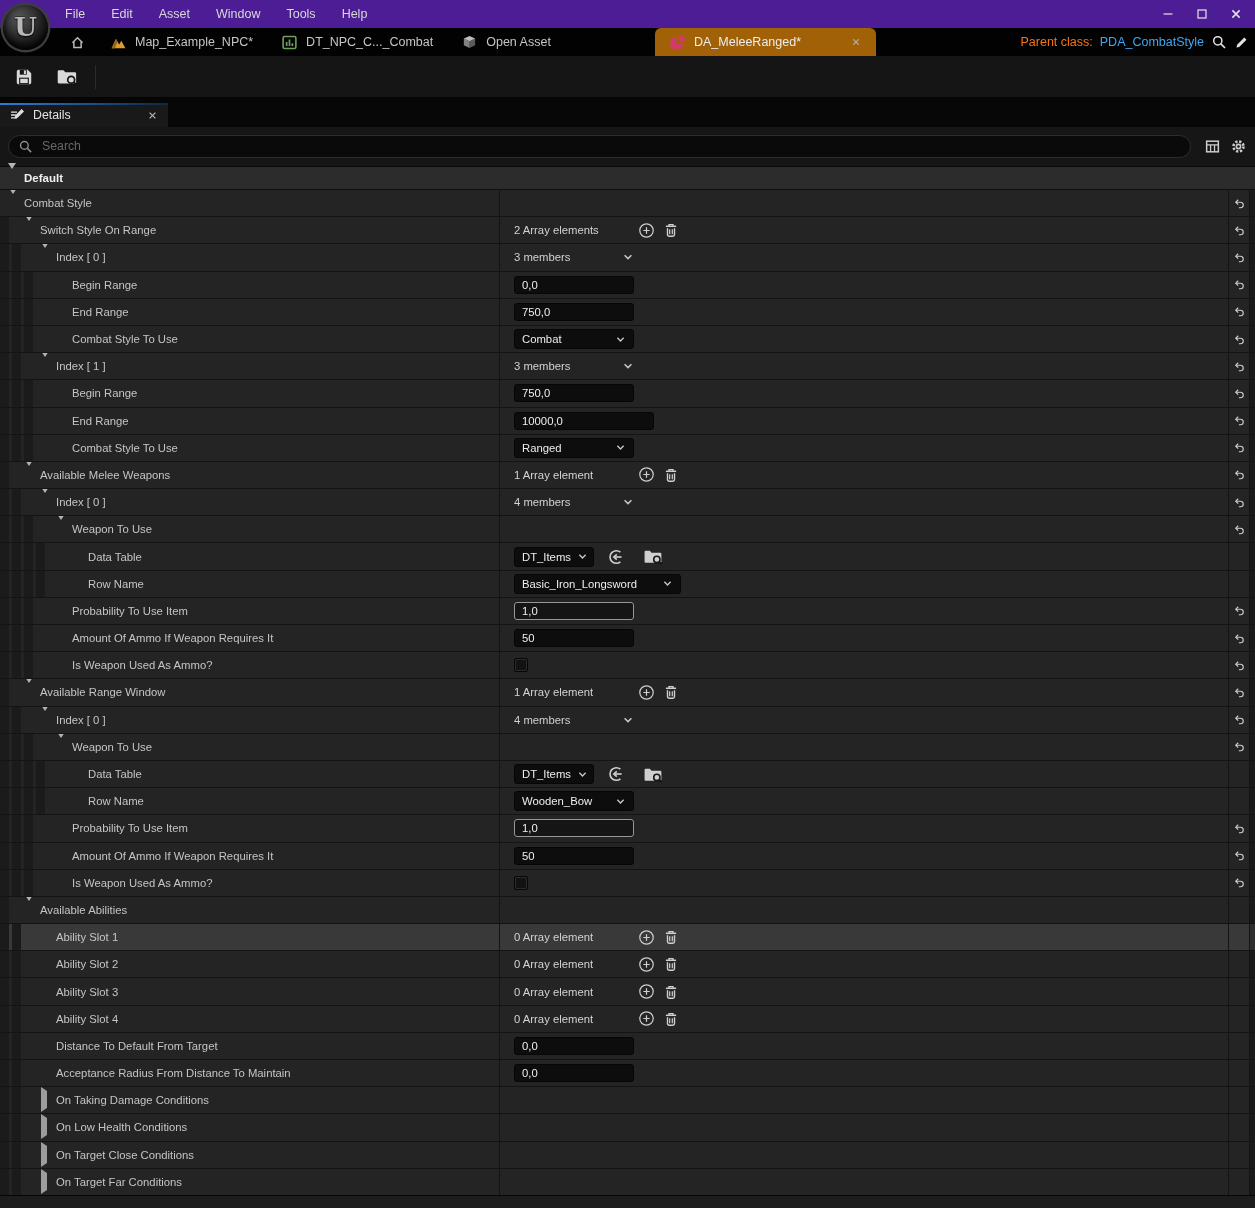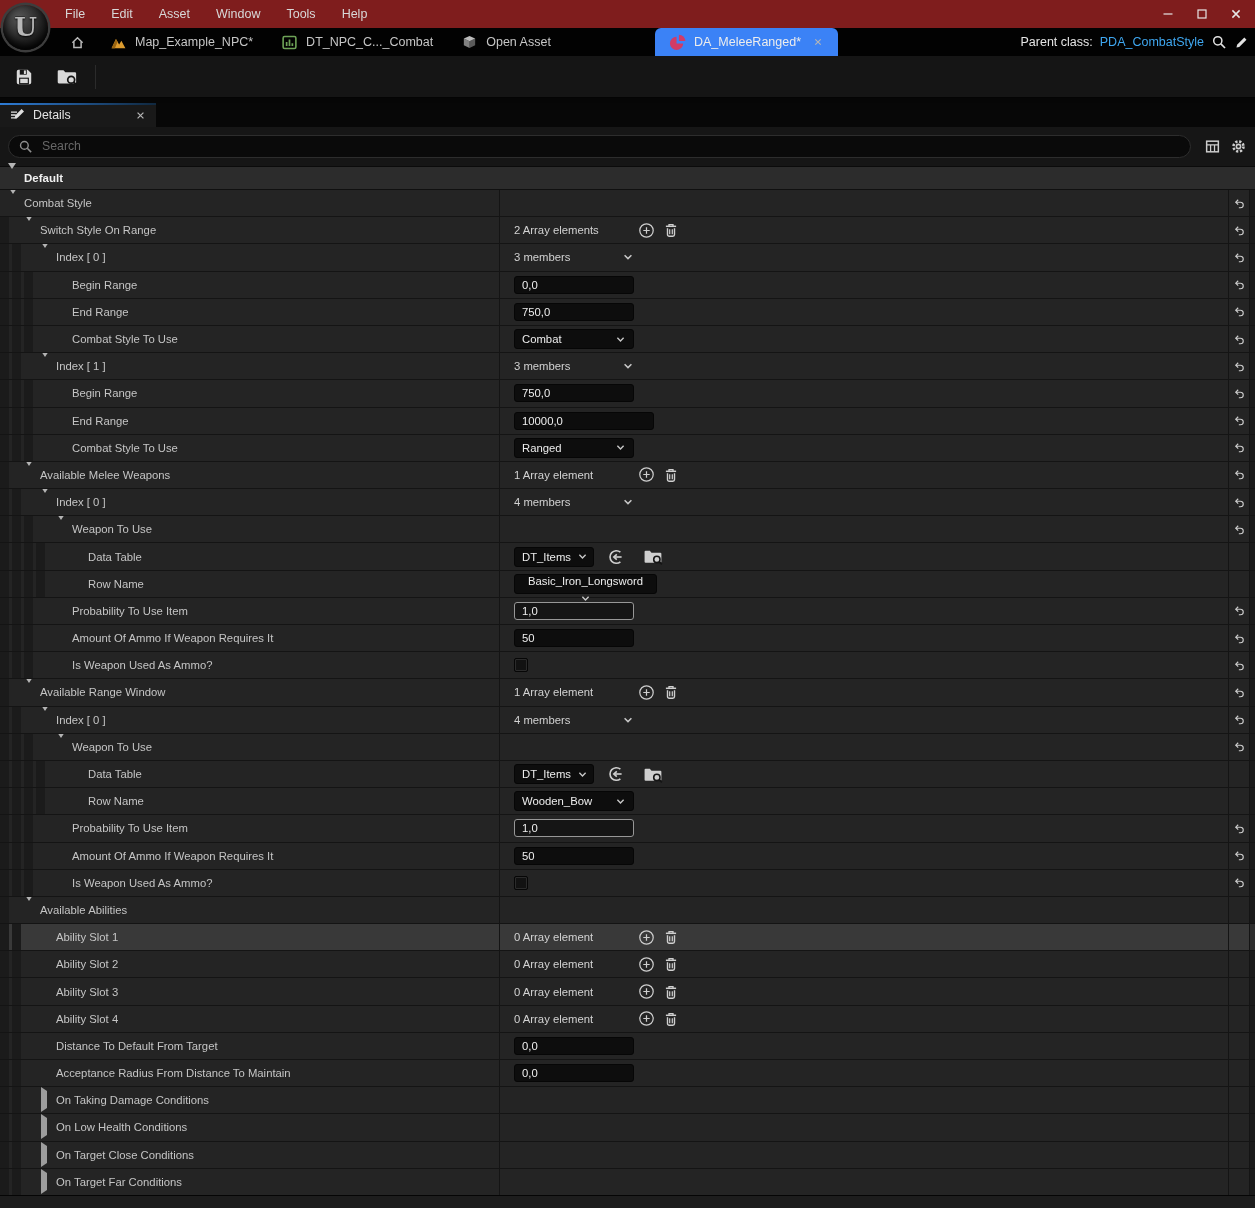--- a/index.html
+++ b/index.html
@@ -1,57 +1,57 @@
 <!DOCTYPE html>
 <html style="--c-accent: #2e7cd6; --c-link: #3fa7f0;"><head>
 <meta charset="utf-8">
 <style>
   html,body{margin:0;padding:0;background:#000;}
   .window{position:relative;width:1255px;height:1208px;background:#161616;overflow:hidden;
           font-family:"Liberation Sans",sans-serif;-webkit-font-smoothing:antialiased;}
   .svg-icon{display:block;}
 
   
-  .titlebar{position:absolute;left:0;top:0;right:0;height:28px;background:#7f1d1d;display:flex;align-items:center;}
+  .titlebar{position:absolute;left:0;top:0;right:0;height:28px;background:#4c1d95;display:flex;align-items:center;}
   .menus{display:flex;margin-left:52px;}
   .menu-item{padding:0 13px;font-size:12.5px;color:#d8d8d8;line-height:28px;cursor:default;}
   .win-controls{margin-left:auto;display:flex;margin-right:2px;}
   .win-btn{width:34px;height:28px;display:flex;align-items:center;justify-content:center;color:#e6e6e6;}
 
   .ue-logo{position:absolute;left:3px;top:5px;width:45px;height:45px;border-radius:50%;
            background:radial-gradient(circle at 35% 28%, #555 0%, #222 55%, #090909 95%);
            box-shadow:0 0 0 2.5px #3d3d3d, inset 0 -4px 8px #000;z-index:6;
            display:flex;align-items:center;justify-content:center;}
   .ue-logo span{font-family:"DejaVu Serif",serif;font-weight:bold;font-size:26px;color:#b8b8b8;
                 text-shadow:0 1px 2px #000, 0 -1px 0 #333;transform:translateY(-1px);}
 
   
   .tabbar{position:absolute;left:0;top:28px;right:0;height:28px;background:#020202;display:flex;align-items:center;}
   .tabstrip{display:flex;align-items:center;height:28px;margin-left:66px;}
   .home-btn{width:22px;height:28px;display:flex;align-items:center;justify-content:center;color:#b9b9b9;margin-right:8px;}
   .asset-tab{display:flex;align-items:center;gap:8px;padding:0 14px;height:28px;font-size:12.5px;color:#c6c6c6;white-space:nowrap;}
   .asset-tab .tab-ic{display:flex;width:17px;height:17px;}
-  .asset-tab.active{position:absolute;left:655px;width:183px;box-sizing:border-box;background:#3b82f6;
+  .asset-tab.active{position:absolute;left:655px;width:221px;box-sizing:border-box;background:#a16207;
                     border-radius:6px 6px 0 0;color:#ededed;}
   .tab-close{margin-left:auto;color:#b5b5b5;display:flex;}
   .parent-class{position:absolute;right:6px;top:28px;height:28px;display:flex;align-items:center;gap:7px;font-size:12.5px;}
-  .pc-label{color:#e5e5e5;}
+  .pc-label{color:#f97316;}
   .pc-value{color:var(--c-link,#3fa7f0);}
   .pc-ic{color:#e2e2e2;display:flex;}
 
   
   .toolbar{position:absolute;left:0;top:56px;right:0;height:41px;background:#151515;border-bottom:1px solid #040404;
            display:flex;align-items:center;}
   .tb-btn{display:flex;align-items:center;justify-content:center;color:#d9d9d9;margin-left:14px;}
   .tb-divider{width:1px;height:24px;background:#2b2b2b;margin-left:16px;}
   .gap-strip{position:absolute;left:0;top:98px;right:0;height:5px;background:#060606;}
 
   
   .paneltabs{position:absolute;left:0;top:103px;right:0;height:24px;background:#070707;}
-  .details-tab{position:absolute;left:0;top:0;width:156px;height:24px;background:#191919;display:flex;align-items:center;
+  .details-tab{position:absolute;left:0;top:0;width:168px;height:24px;background:#191919;display:flex;align-items:center;
                padding:0 9px;box-sizing:border-box;}
   .details-tab::before{content:"";position:absolute;left:0;top:0;right:0;height:2px;
                background:linear-gradient(90deg,var(--c-accent,#2e7cd6),#10283f);}
   .details-tab .dt-label{font-size:12.3px;color:#e3e3e3;margin-left:8px;}
   .details-tab .dt-ic{color:#e0e0e0;display:flex;}
   .details-tab .tab-close{margin-left:auto;}
 
   
   .panel{position:absolute;left:0;top:127px;right:0;bottom:0;background:#161616;}
   .search-row{position:absolute;left:8px;top:7px;right:8px;height:24px;display:flex;align-items:center;}
@@ -652,21 +652,21 @@
           </div>
           <div class="cell-revert"></div>
           <div class="cell-rail"></div>
         </div>
         <div class="prop-row">
           <div class="cell-name">
             <div class="strips" style="width: 48px;"></div>
             <span class="lbl" style="left: 88px;">Row Name</span>
           </div>
           <div class="cell-value">
-            <div class="ue-drop" style="width: 143px; flex-direction: column;">
+            <div class="ue-drop" style="width: 167px;">
               <span>Basic_Iron_Longsword</span>
               <span class="chev">
                 <svg class="svg-icon" width="11" height="11">
                   <use href="#i-chevron"></use>
                 </svg>
               </span>
             </div>
           </div>
           <div class="cell-revert"></div>
           <div class="cell-rail"></div>

